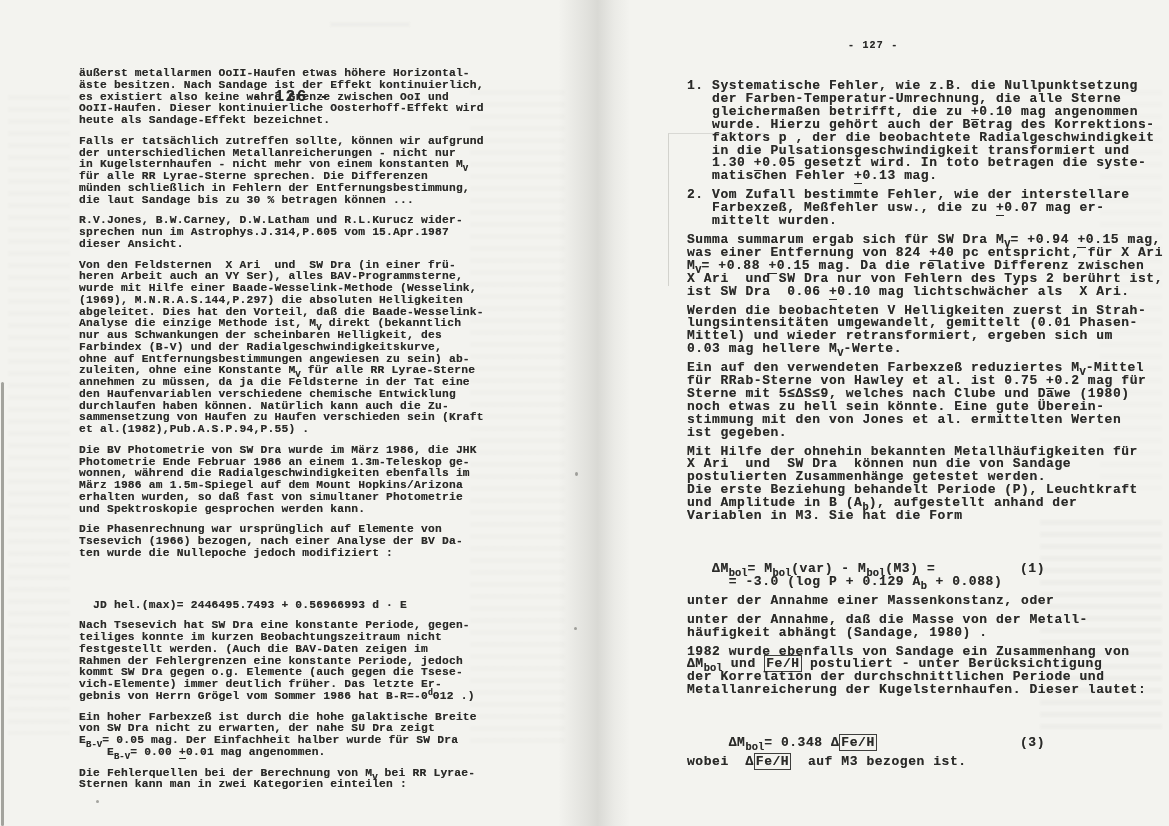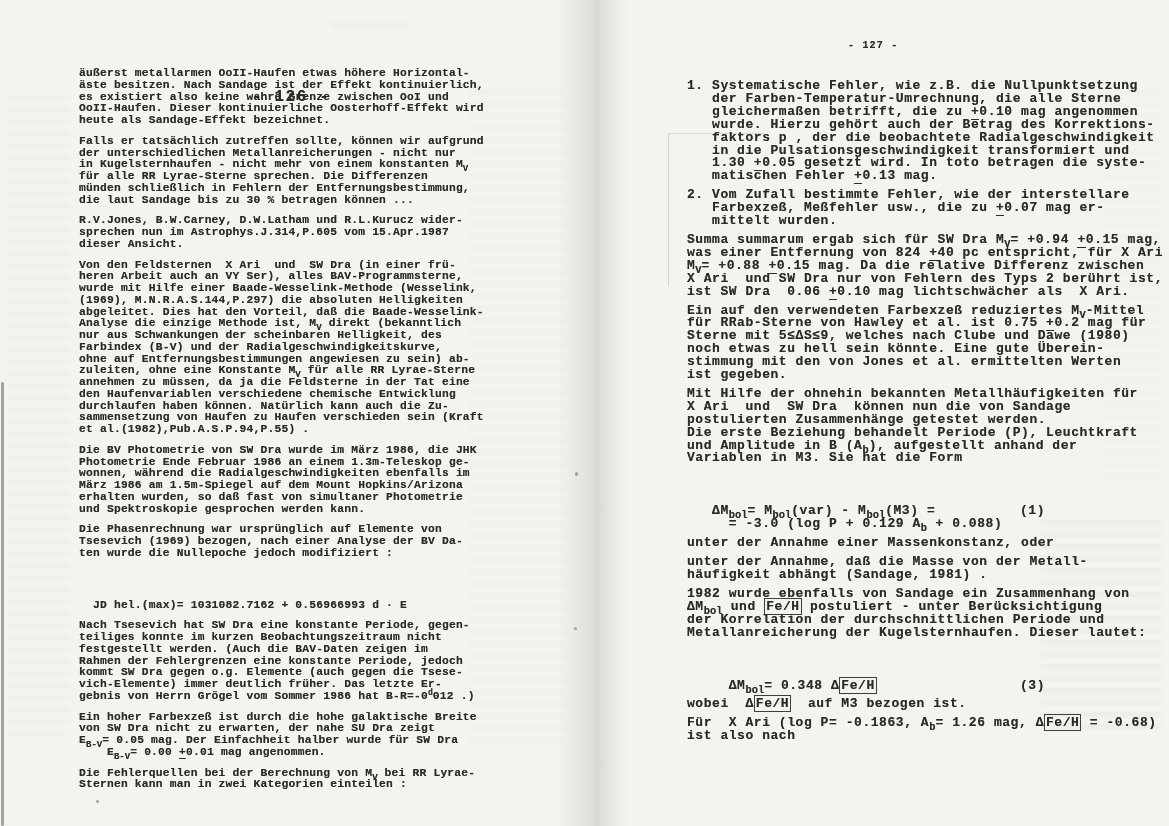--- a/index.html
+++ b/index.html
@@ -105,22 +105,22 @@
 annehmen zu müssen, da ja die Feldsterne in der Tat eine
 den Haufenvariablen verschiedene chemische Entwicklung
 durchlaufen haben können. Natürlich kann auch die Zu-
 sammensetzung von Haufen zu Haufen verschieden sein (Kraft
 et al.(1982),Pub.A.S.P.94,P.55) .</div><div class="blk p">Die BV Photometrie von SW Dra wurde im März 1986, die JHK
 Photometrie Ende Februar 1986 an einem 1.3m-Teleskop ge-
 wonnen, während die Radialgeschwindigkeiten ebenfalls im
 März 1986 am 1.5m-Spiegel auf dem Mount Hopkins/Arizona
 erhalten wurden, so daß fast von simultaner Photometrie
 und Spektroskopie gesprochen werden kann.</div><div class="blk p">Die Phasenrechnung war ursprünglich auf Elemente von
-Tsesevich (1969) bezogen, nach einer Analyse der BV Da-
-ten wurde die Nullepoche jedoch modifiziert :</div><div class="blk formula">  JD hel.(max)= 1031082.7162 + 0.56966993 d · E</div><div class="blk p">Nach Tsesevich hat SW Dra eine konstante Periode, gegen-
+Tsesevich (1966) bezogen, nach einer Analyse der BV Da-
+ten wurde die Nullepoche jedoch modifiziert :</div><div class="blk formula">  JD hel.(max)= 2446495.7493 + 0.56966993 d · E</div><div class="blk p">Nach Tsesevich hat SW Dra eine konstante Periode, gegen-
 teiliges konnte im kurzen Beobachtungszeitraum nicht
 festgestellt werden. (Auch die BAV-Daten zeigen im
 Rahmen der Fehlergrenzen eine konstante Periode, jedoch
 kommt SW Dra gegen o.g. Elemente (auch gegen die Tsese-
 vich-Elemente) immer deutlich früher. Das letzte Er-
 gebnis von Herrn Grögel vom Sommer 1986 hat B-R=-0<sup>d</sup>012 .)</div><div class="blk p">Ein hoher Farbexzeß ist durch die hohe galaktische Breite
 von SW Dra nicht zu erwarten, der nahe SU Dra zeigt
 E<sub>B-V</sub>= 0.05 mag. Der Einfachheit halber wurde für SW Dra
     E<sub>B-V</sub>= 0.00 <span class="pm">+</span>0.01 mag angenommen.</div><div class="blk p">Die Fehlerquellen bei der Berechnung von M<sub>V</sub> bei RR Lyrae-
 Sternen kann man in zwei Kategorien einteilen :</div></div>
@@ -130,29 +130,31 @@
    wurde. Hierzu gehört auch der Betrag des Korrektions-
    faktors p , der die beobachtete Radialgeschwindigkeit
    in die Pulsationsgeschwindigkeit transformiert und
    1.30 <span class="pm">+</span>0.05 gesetzt wird. In toto betragen die syste-
    matischen Fehler <span class="pm">+</span>0.13 mag.</div><div class="blk li">2. Vom Zufall bestimmte Fehler, wie der interstellare
    Farbexzeß, Meßfehler usw., die zu <span class="pm">+</span>0.07 mag er-
    mittelt wurden.</div><div class="blk p">Summa summarum ergab sich für SW Dra M<sub>V</sub>= +0.94 <span class="pm">+</span>0.15 mag,
 was einer Entfernung von 824 <span class="pm">+</span>40 pc entspricht, für X Ari
 M<sub>V</sub>= +0.88 <span class="pm">+</span>0.15 mag. Da die relative Differenz zwischen
 X Ari  und SW Dra nur von Fehlern des Typs 2 berührt ist,
-ist SW Dra  0.06 <span class="pm">+</span>0.10 mag lichtschwächer als  X Ari.</div><div class="blk p">Ein auf den verwendeten Farbexzeß reduziertes M<sub>V</sub>-Mittel
+ist SW Dra  0.06 <span class="pm">+</span>0.10 mag lichtschwächer als  X Ari.</div><div class="blk p">Werden die beobachteten V Helligkeiten zuerst in Strah-
+lungsintensitäten umgewandelt, gemittelt (0.01 Phasen-
+Mittel) und wieder retransformiert, ergeben sich um
+0.03 mag hellere M<sub>V</sub>-Werte.</div><div class="blk p">Ein auf den verwendeten Farbexzeß reduziertes M<sub>V</sub>-Mittel
 für RRab-Sterne von Hawley et al. ist 0.75 <span class="pm">+</span>0.2 mag für
 Sterne mit 5≤ΔS≤9, welches nach Clube und Dawe (1980)
 noch etwas zu hell sein könnte. Eine gute Überein-
 stimmung mit den von Jones et al. ermittelten Werten
 ist gegeben.</div><div class="blk p">Mit Hilfe der ohnehin bekannten Metallhäufigkeiten für
 X Ari  und  SW Dra  können nun die von Sandage
 postulierten Zusammenhänge getestet werden.
 Die erste Beziehung behandelt Periode (P), Leuchtkraft
 und Amplitude in B (A<sub>b</sub>), aufgestellt anhand der
 Variablen in M3. Sie hat die Form</div><div class="blk formula">   ΔM<sub>bol</sub>= M<sub>bol</sub>(var) - M<sub>bol</sub>(M3) =
      = -3.0 (log P + 0.129 A<sub>b</sub> + 0.088)<span class="eqno">(1)</span></div><div class="blk p">unter der Annahme einer Massenkonstanz, oder</div><div class="blk p">unter der Annahme, daß die Masse von der Metall-
-häufigkeit abhängt (Sandage, 1981) .</div><div class="blk p">1982 wurde ebenfalls von Sandage ein Zusammenhang von
+häufigkeit abhängt (Sandage, 1980) .</div><div class="blk p">1982 wurde ebenfalls von Sandage ein Zusammenhang von
 ΔM<sub>bol</sub> und <span class="boxed">Fe/H</span> postuliert - unter Berücksichtigung
 der Korrelation der durchschnittlichen Periode und
-Metallanreicherung der Kugelsternhaufen. Dieser lautet:</div><div class="blk formula">     ΔM<sub>bol</sub>= 0.348 Δ<span class="boxed">Fe/H</span><span class="eqno">(3)</span></div><div class="blk p">wobei  Δ<span class="boxed">Fe/H</span>  auf M3 bezogen ist.</div><div class="blk p">Für  X Ari (log P= -0.1863, A<sub>b</sub>= 1.26 mag, Δ<span class="boxed">Fe/H</span> = -0.68)
-ist also nach</div></div>
+Metallanreicherung der Kugelsternhaufen. Dieser lautet:</div><div class="blk formula">     ΔM<sub>bol</sub>= 0.348 Δ<span class="boxed">Fe/H</span><span class="eqno">(3)</span></div><div class="blk p">wobei  Δ<span class="boxed">Fe/H</span>  auf M3 bezogen ist.</div></div>
 
 </body></html>

